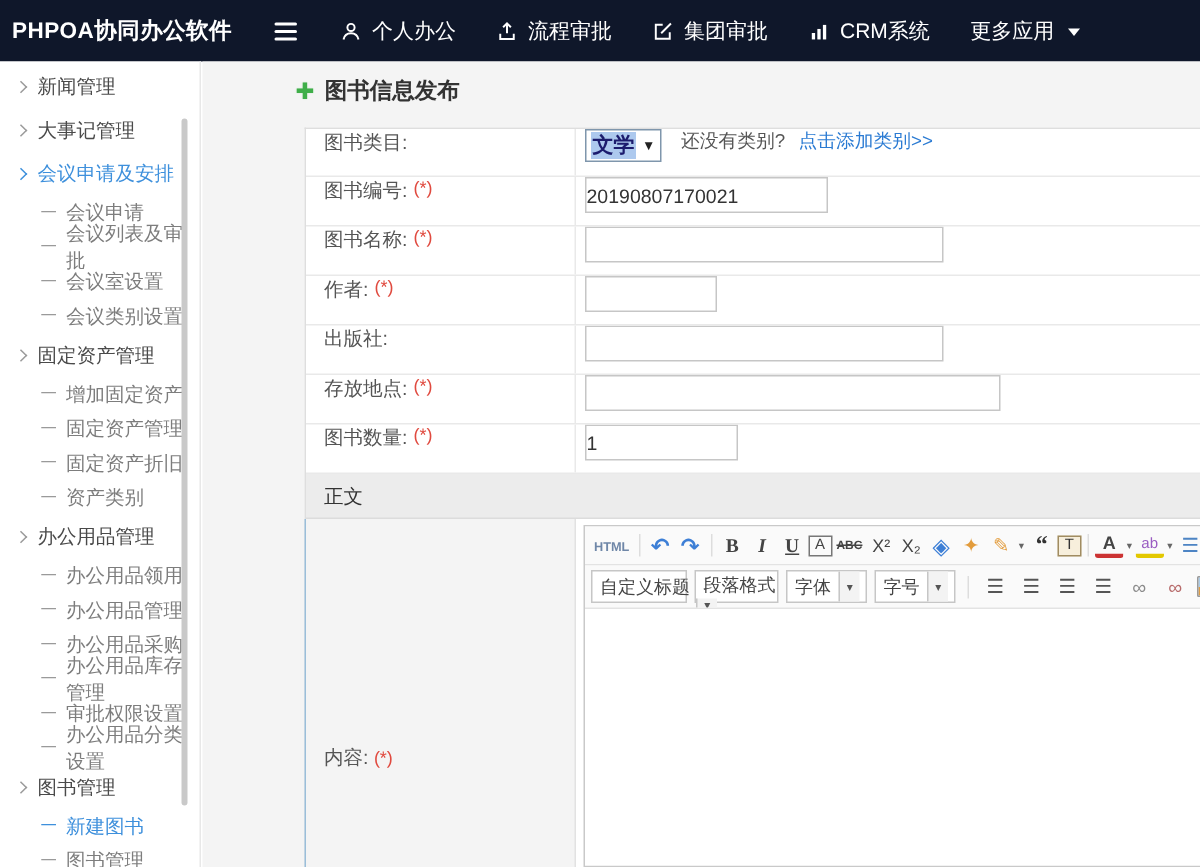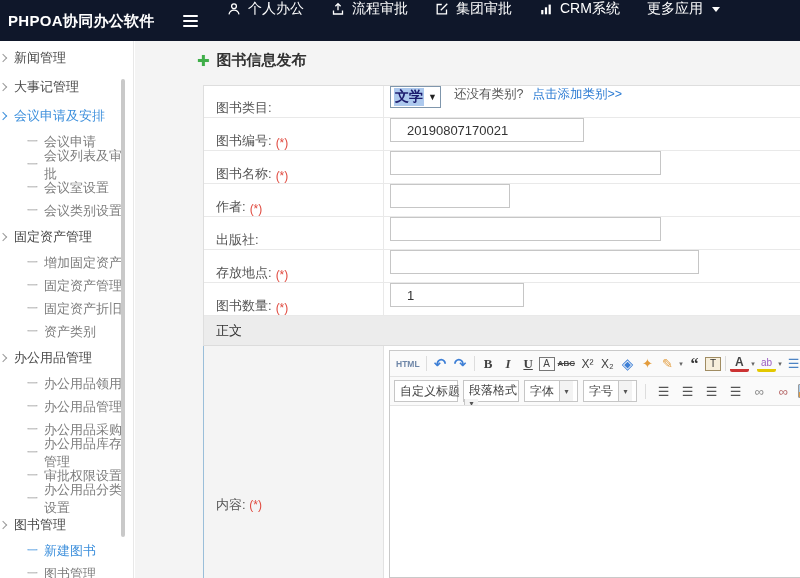--- a/index.html
+++ b/index.html
@@ -4,55 +4,55 @@
 <style>
   html,body{margin:0;padding:0}
   body{width:800px;height:578px;position:relative;overflow:hidden;background:#fff;
        font-family:"Liberation Sans","DejaVu Sans",sans-serif;-webkit-font-smoothing:antialiased}
 
   
   .topbar{position:absolute;top:0;left:0;right:0;height:41px;background:#0f172a;color:#fff}
   .logo{position:absolute;left:8px;top:0;line-height:41px;font-size:15px;font-weight:bold;letter-spacing:.3px}
   .hamburger{position:absolute;left:183px;top:15px;width:15px;cursor:pointer}
   .hamburger i{display:block;height:2px;background:#fff;margin-bottom:3px;border-radius:1px}
-  .topnav{position:absolute;left:227px;top:0;height:41px;display:flex;align-items:flex-start;gap:27px;font-size:14px}
+  .topnav{position:absolute;left:227px;top:0;height:41px;display:flex;align-items:center;gap:27px;font-size:14px}
   .nav-item{display:flex;align-items:center;gap:7px;cursor:pointer;white-space:nowrap}
   .nav-icon{display:flex;align-items:center}
   .nav-icon svg{display:block}
   .caret-down{width:0;height:0;border:4px solid transparent;border-top:5px solid #fff;margin-top:5px;margin-left:2px}
 
   
   .sidebar{position:absolute;top:41px;left:0;bottom:0;width:134px;background:#fff;
            border-right:1px solid #e8e8e8;box-sizing:border-box;padding-top:2px;overflow:hidden}
   .side-item{display:flex;align-items:center;font-size:13px;cursor:pointer}
-  .side-item.group{height:29px;color:#4a4a4a;gap:8px}
+  .side-item.group{height:29px;color:#4a4a4a;padding-left:11px;gap:8px}
   .side-item.sub{height:23px;color:#7d7d7d;padding-left:27px;gap:6px}
   .chev{width:5px;height:5px;border-right:1.4px solid #9a9a9a;border-top:1.4px solid #9a9a9a;
         transform:rotate(45deg);flex:none}
   .dash{color:#9a9a9a;font-size:11px}
   .side-item.active{color:#3e90dc}
   .side-item.active .chev{border-color:#3e90dc}
   .side-item.active .dash{color:#3e90dc}
   .scroll-thumb{position:absolute;left:121px;top:79px;width:4px;height:458px;background:#c9c9c9;border-radius:2px;cursor:pointer}
 
   
   .main{position:absolute;top:41px;left:135px;right:0;bottom:0;background:#f4f4f4}
   .page-title{position:absolute;left:62px;top:10px;display:flex;align-items:center;gap:7px}
   .plus-icon{color:#3fae49;font-size:15px;font-weight:bold;text-shadow:0 0 1px #bfe3c2}
   .title-text{font-size:15px;color:#333;font-weight:bold}
 
   .form-table{position:absolute;left:68px;top:44px;right:0;bottom:0;background:#fff;
               border-top:1px solid #dedede;border-left:1px solid #dedede;display:flex;flex-direction:column}
   .frow{display:flex;border-bottom:1px solid #e9e9e9;flex:none;align-items:stretch}
   .row-h31{height:31px}.row-h32{height:32px}
-  .flabel{width:180px;flex:none;box-sizing:border-box;padding-left:12px;display:flex;align-items:flex-end;gap:4px;
+  .flabel{width:180px;flex:none;box-sizing:border-box;padding-left:12px;display:flex;align-items:flex-start;gap:4px;
           font-size:13px;color:#555;border-right:1px solid #e9e9e9}
   .req{color:#e04a3f;font-size:12px}
   .fvalue{flex:1;display:flex;align-items:flex-start;padding-left:6px;gap:9px;overflow:hidden}
-  .finput{height:20px;border:1px solid #c6c6c6;font-size:13px;padding:1px 16px;color:#333;background:#fff;
+  .finput{height:20px;border:1px solid #c6c6c6;font-size:13px;padding:1px 0;color:#333;background:#fff;
           font-family:"Liberation Sans","DejaVu Sans",sans-serif}
   .fhint{font-size:12.5px;color:#888;white-space:nowrap}
 
   .sel-box{display:inline-flex;align-items:center;border:1px solid #7f96ac;background:#fff;
            padding:1px 3px;gap:4px;cursor:pointer}
   .sel-text{background:#adc9ee;color:#1c1c6e;font-size:14px;font-weight:bold;padding:0 1px}
   .sel-arrow{font-size:9px;color:#222}
   .no-cat{font-size:12.5px;color:#555;margin-left:4px}
   .add-link{font-size:12.5px;color:#2b7bd3;cursor:pointer}
 

